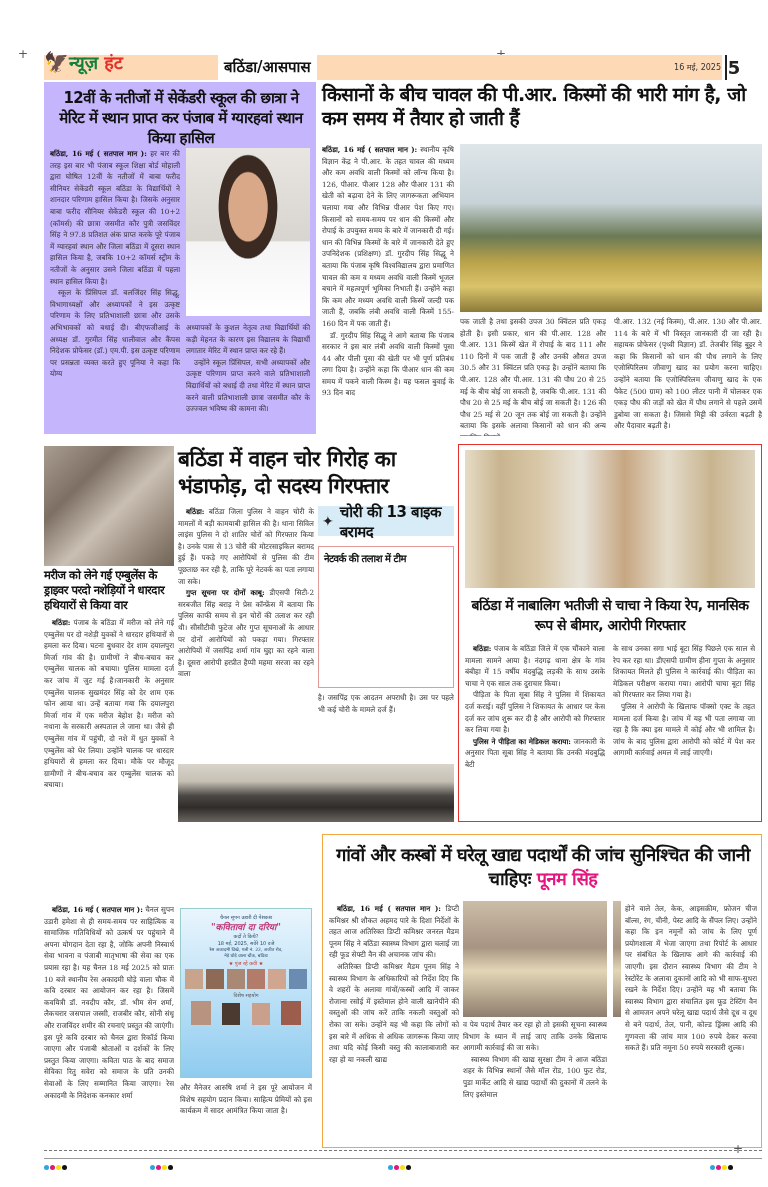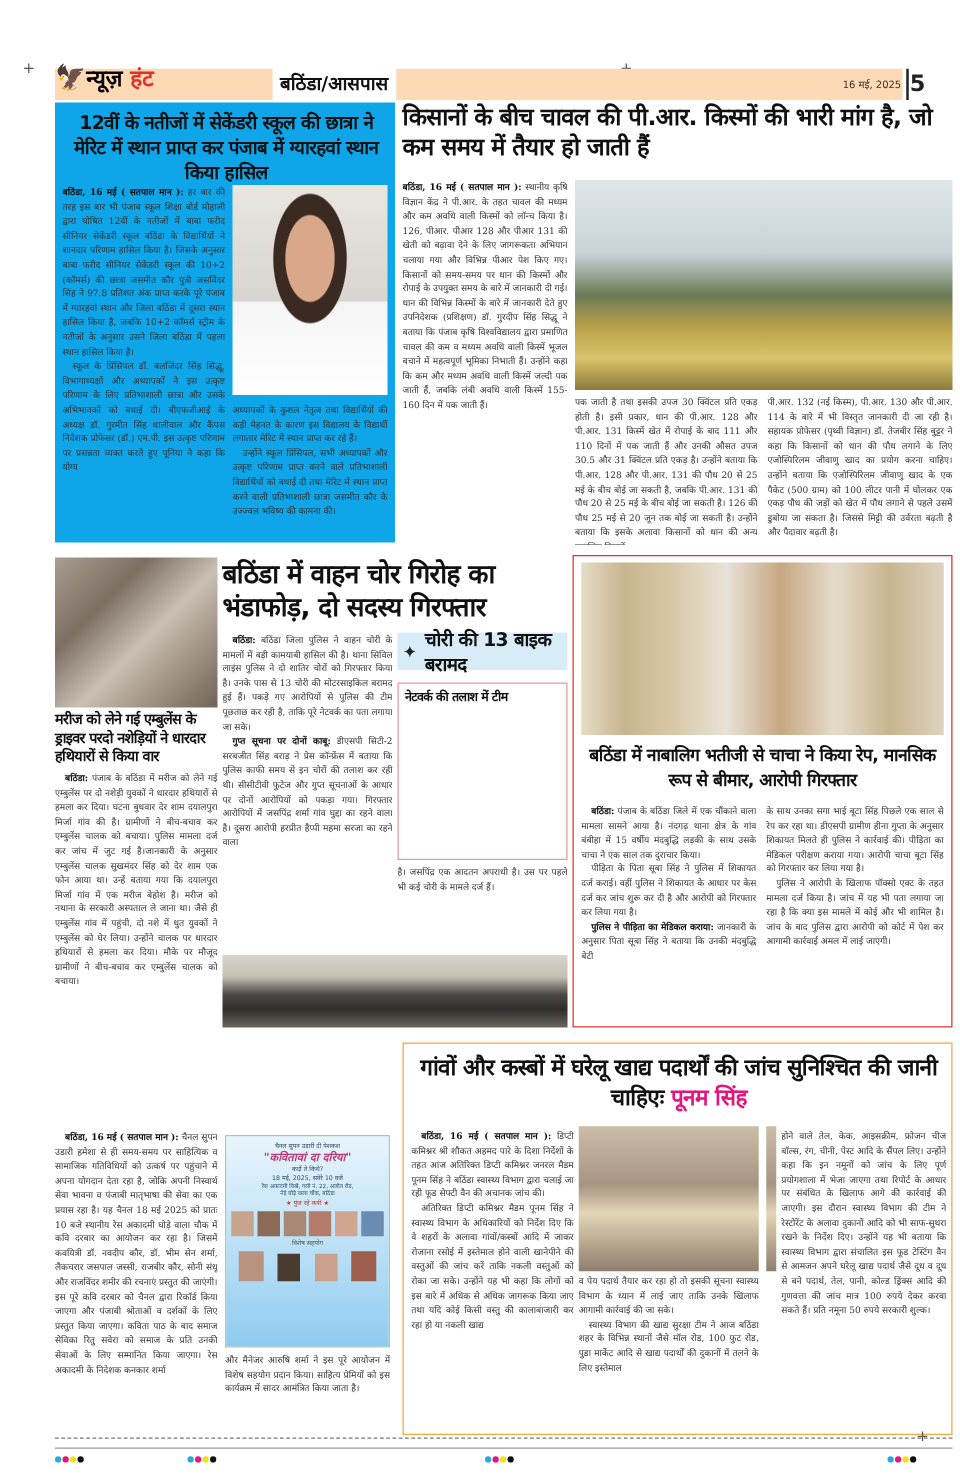--- a/index.html
+++ b/index.html
@@ -2,30 +2,30 @@
 <html><head>
 <meta charset="utf-8">
 <style>
   *{box-sizing:border-box;margin:0;padding:0}
   html,body{width:768px;height:1187px;background:#fff;overflow:hidden}
   body{position:relative;font-family:"DejaVu Serif",serif;color:#222}
   .abs{position:absolute}
   .mast{left:44px;top:55px;width:697px;height:25px}
   .mast .band{position:absolute;top:0;height:25px;background:#fdd9b5}
   .mast .logo{position:absolute;left:0;top:-10px;font-family:"DejaVu Sans",sans-serif;font-weight:bold;font-size:18px;line-height:34px}
-  .mast .logo .a{color:#000000}.mast .logo .b{color:#e4302a}
+  .mast .logo .a{color:#15803d}.mast .logo .b{color:#e4302a}
   .mast .sec{position:absolute;left:174px;top:0;font-family:"DejaVu Sans",sans-serif;font-weight:bold;font-size:15px;line-height:25px;color:#111;background:#fff;padding:0 6px}
   .mast .date{position:absolute;right:20px;top:0;font-size:8px;line-height:25px;color:#333;font-family:"DejaVu Sans",sans-serif}
   .mast .pg{position:absolute;right:0;top:0;width:16px;height:25px;background:#fff;border-left:2px solid #222;font-family:"DejaVu Sans",sans-serif;font-weight:bold;font-size:18px;line-height:25px;text-align:center}
   .cross{position:absolute;font-size:12px;color:#555;font-family:"DejaVu Sans",sans-serif}
   .h{font-family:"DejaVu Sans",sans-serif;font-weight:bold;color:#111;letter-spacing:-0.5px}
   .txt{font-size:7.2px;line-height:11.6px;text-align:justify;color:#333}
   .txt b{color:#111}
   .photo{overflow:hidden}
-  .box-blue{background:#0ea5e9}
+  .box-blue{background:#c4b5fd}
   .photo-girl{background:radial-gradient(ellipse at 50% 35%,#d9a888 0 22%,#3a2a22 23% 33%,transparent 34%),linear-gradient(180deg,#e9e6e2 0,#d8d4cf 55%,#f4f4f4 56%,#fff 100%)}
   .photo-rice{background:linear-gradient(180deg,#dfe6ea 0,#c7d3d8 35%,#6b7a55 55%,#b9a24a 70%,#d9c36b 85%,#8c7a3a 100%)}
   .photo-fight{background:linear-gradient(135deg,#a89d90 0,#7e6f63 30%,#c9bfb3 55%,#988a7c 80%,#6f6457 100%)}
   .photo-bikes{background:linear-gradient(180deg,#d8d4cc 0,#c6c0b4 30%,#4a4744 55%,#2f2c2a 75%,#6a655e 100%)}
   .photo-police{background:linear-gradient(90deg,#e6dcc6 0,#c9b48f 12%,#d8c7a6 25%,#e7e2d8 40%,#c7a782 55%,#e4dccb 70%,#c9b48f 85%,#ddd3bf 100%)}
   .photo-food{background:linear-gradient(180deg,#cbbda8 0,#a79482 40%,#e3d6b6 60%,#8f7e6e 100%)}
   .poster{background:linear-gradient(180deg,#e9f5fd 0,#b9dff6 55%,#8fcbef 100%);border:1px solid #9cc;font-family:"DejaVu Sans",sans-serif;color:#2a4a6a}
   .divider-dash{border-top:1px dashed #777}
   .dots span{display:inline-block;width:5px;height:5px;border-radius:50%;margin-right:1px}
 </style>
@@ -56,20 +56,21 @@
   <div class="txt" style="position:absolute;left:142px;top:240px;width:124px;height:108px;overflow:hidden">
     <p>अध्यापकों के कुशल नेतृत्व तथा विद्यार्थियों की कड़ी मेहनत के कारण इस विद्यालय के विद्यार्थी लगातार मेरिट में स्थान प्राप्त कर रहे हैं।</p>
     <p style="text-indent:8px">उन्होंने स्कूल प्रिंसिपल, सभी अध्यापकों और उत्कृष्ट परिणाम प्राप्त करने वाले प्रतिभाशाली विद्यार्थियों को बधाई दी तथा मेरिट में स्थान प्राप्त करने वाली प्रतिभाशाली छात्रा जसमीत कौर के उज्ज्वल भविष्य की कामना की।</p>
   </div>
 </div>
 
 <div class="abs" style="left:322px;top:82px;width:440px;height:358px">
   <div class="h" style="font-size:19px;line-height:24px;text-align:left">किसानों के बीच चावल की पी.आर. किस्मों की भारी मांग है, जो कम समय में तैयार हो जाती हैं</div>
   <div class="txt" style="position:absolute;left:0;top:62px;width:132px;height:292px;overflow:hidden">
     <p><b>बठिंडा, 16 मई ( सतपाल मान ):</b> <span>स्थानीय कृषि विज्ञान केंद्र ने पी.आर. के तहत चावल की मध्यम और कम अवधि वाली किस्मों को लॉन्च किया है। 126, पीआर. पीआर 128 और पीआर 131 की खेती को बढ़ावा देने के लिए जागरूकता अभियान चलाया गया और विभिन्न पीआर पेश किए गए। किसानों को समय-समय पर धान की किस्मों और रोपाई के उपयुक्त समय के बारे में जानकारी दी गई। धान की विभिन्न किस्मों के बारे में जानकारी देते हुए उपनिदेशक (प्रशिक्षण) डॉ. गुरदीप सिंह सिद्धू ने बताया कि पंजाब कृषि विश्वविद्यालय द्वारा प्रमाणित चावल की कम व मध्यम अवधि वाली किस्में भूजल बचाने में महत्वपूर्ण भूमिका निभाती हैं। उन्होंने कहा कि कम और मध्यम अवधि वाली किस्में जल्दी पक जाती हैं, जबकि लंबी अवधि वाली किस्में 155-160 दिन में पक जाती हैं।</span></p>
+    <p style="text-indent:8px">डॉ. गुरदीप सिंह सिद्धू ने आगे बताया कि पंजाब सरकार ने इस बार लंबी अवधि वाली किस्मों पूसा 44 और पीली पूसा की खेती पर भी पूर्ण प्रतिबंध लगा दिया है। उन्होंने कहा कि पीआर धान की कम समय में पकने वाली किस्म है। यह फसल बुवाई के 93 दिन बाद</p>
   </div>
   <div class="photo photo-rice" style="position:absolute;left:138px;top:62px;width:302px;height:168px"></div>
   <div class="txt" style="position:absolute;left:138px;top:234px;width:146px;height:120px;overflow:hidden">पक जाती है तथा इसकी उपज 30 क्विंटल प्रति एकड़ होती है। इसी प्रकार, धान की पी.आर. 128 और पी.आर. 131 किस्में खेत में रोपाई के बाद 111 और 110 दिनों में पक जाती हैं और उनकी औसत उपज 30.5 और 31 क्विंटल प्रति एकड़ है। उन्होंने बताया कि पी.आर. 128 और पी.आर. 131 की पौध 20 से 25 मई के बीच बोई जा सकती है, जबकि पी.आर. 131 की पौध 20 से 25 मई के बीच बोई जा सकती है। 126 की पौध 25 मई से 20 जून तक बोई जा सकती है। उन्होंने बताया कि इसके अलावा किसानों को धान की अन्य प्रमाणित किस्मों</div>
   <div class="txt" style="position:absolute;left:292px;top:234px;width:148px;height:120px;overflow:hidden">पी.आर. 132 (नई किस्म), पी.आर. 130 और पी.आर. 114 के बारे में भी विस्तृत जानकारी दी जा रही है। सहायक प्रोफेसर (पृथ्वी विज्ञान) डॉ. तेजबीर सिंह बुट्टर ने कहा कि किसानों को धान की पौध लगाने के लिए एजोस्पिरिलम जीवाणु खाद का प्रयोग करना चाहिए। उन्होंने बताया कि एजोस्पिरिलम जीवाणु खाद के एक पैकेट (500 ग्राम) को 100 लीटर पानी में घोलकर एक एकड़ पौध की जड़ों को खेत में पौध लगाने से पहले उसमें डुबोया जा सकता है। जिससे मिट्टी की उर्वरता बढ़ती है और पैदावार बढ़ती है।</div>
 </div>
 
 <div class="abs photo photo-fight" style="left:44px;top:446px;width:130px;height:120px"></div>
 
 <div class="abs" style="left:178px;top:446px;width:276px;height:376px">
   <div class="h" style="font-size:21px;line-height:27px">बठिंडा में वाहन चोर गिरोह का भंडाफोड़, दो सदस्य गिरफ्तार</div>

